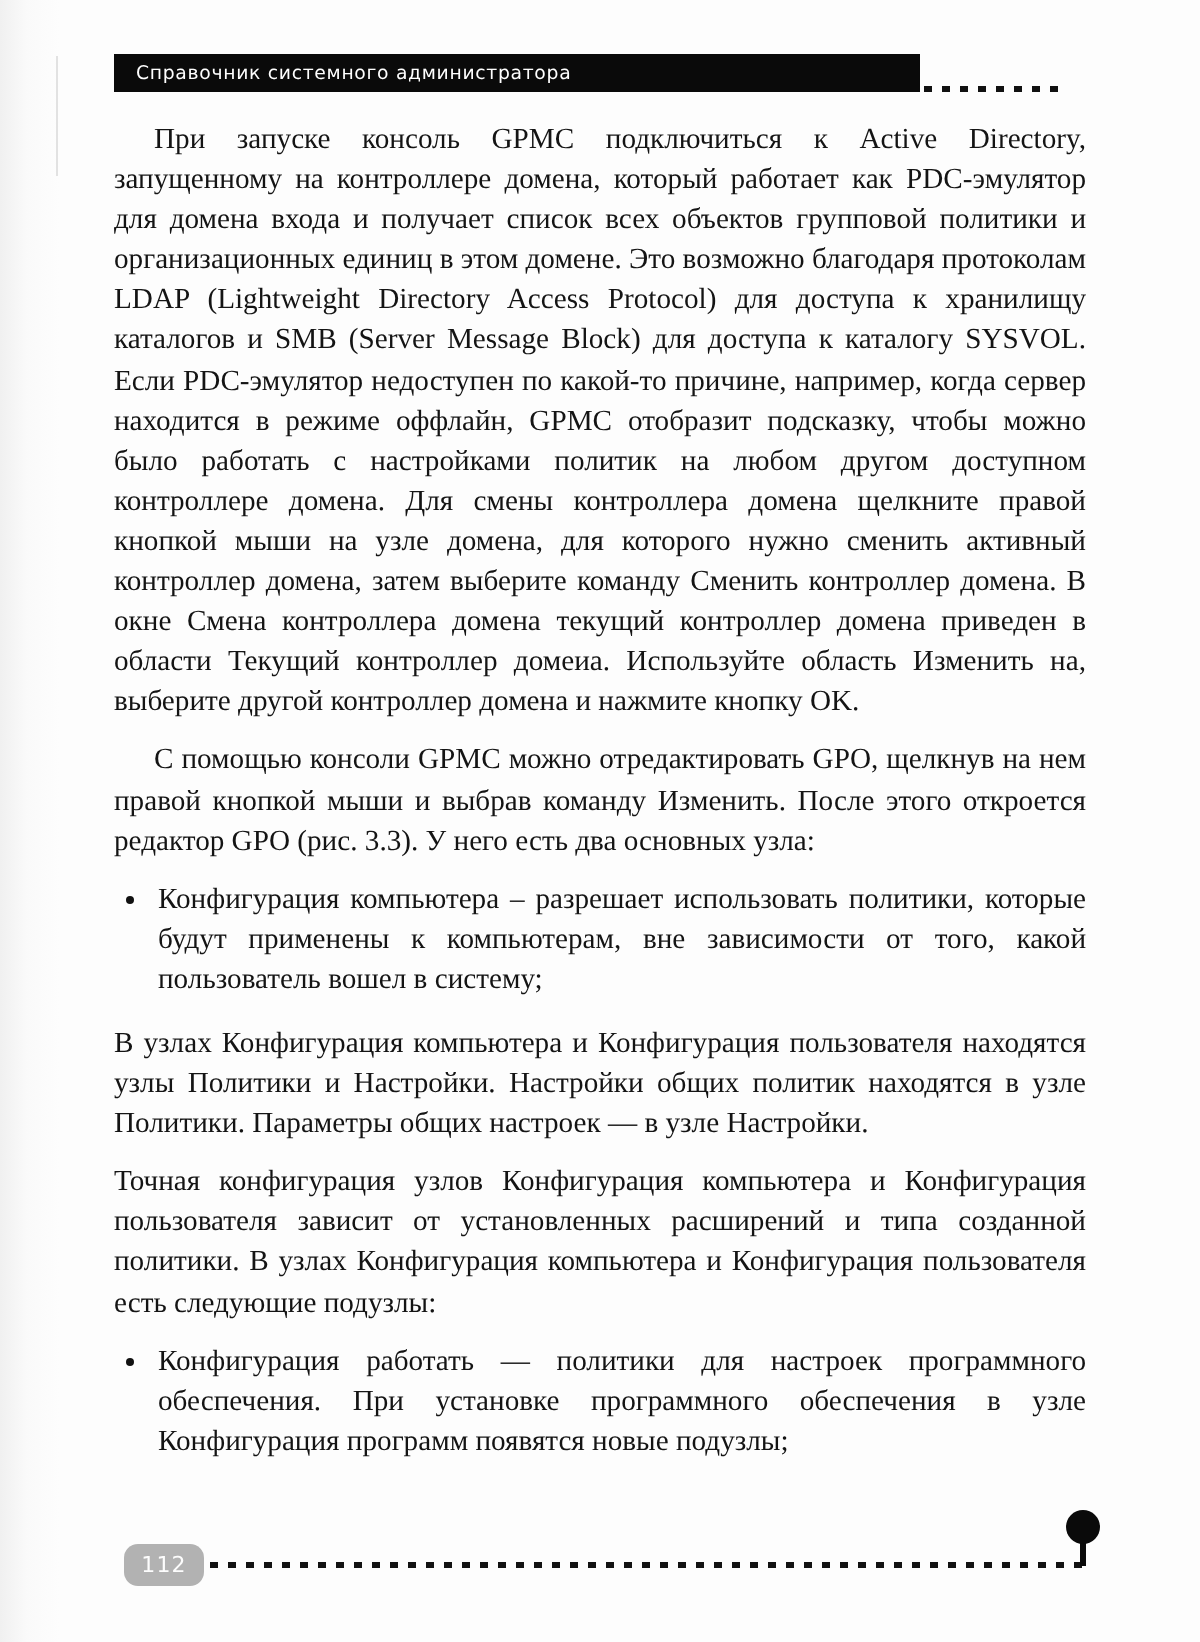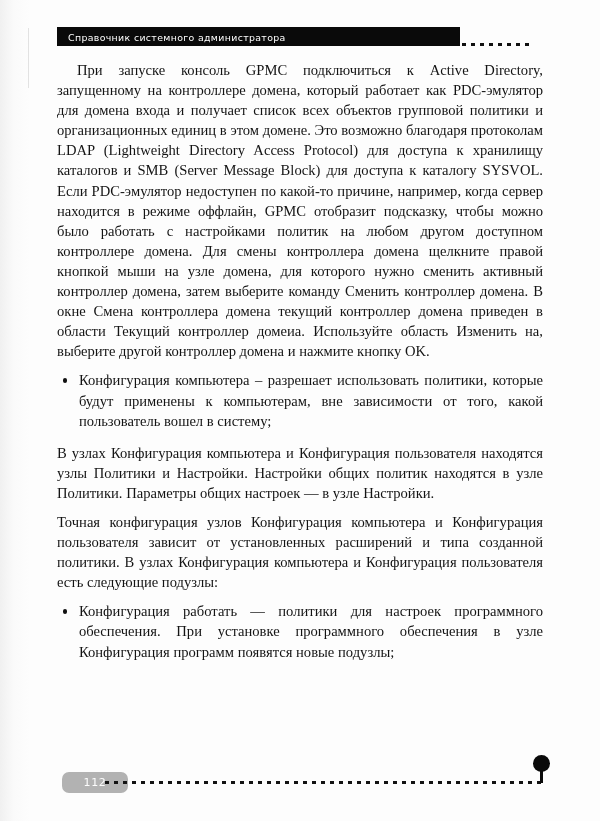--- a/index.html
+++ b/index.html
@@ -131,21 +131,20 @@
 
   
   .folio {
     position: absolute;
     left: 62px;
     top: 772px;
     width: 40px;
     height: 21px;
     border-radius: 7px;
     background: #b2b2b2;
-    padding-left: 26px;
   }
   .folio-num {
     position: absolute;
     inset: 0;
     display: flex;
     align-items: center;
     justify-content: center;
     color: #fdfdfd;
     font-family: "DejaVu Sans", "Liberation Sans", sans-serif;
     font-size: 11px;
@@ -190,20 +189,21 @@
   <div class="gutter-line"></div>
 
   <div class="header-band">
     <span class="header-title">Справочник системного администратора</span>
   </div>
   <div class="header-dashes"></div>
 
   <div class="content">
 
     <p class="para" id="p1"><span>При запуске консоль GPMC подключиться к Active Directory, запущенному на контроллере домена, который работает как PDC-эмулятор для домена входа и получает список всех объектов групповой политики и организационных единиц в этом домене. Это возможно благодаря протоколам LDAP (Lightweight Directory Access Protocol) для доступа к хранилищу каталогов и SMB (Server Message Block) для доступа к каталогу SYSVOL. Если PDC-эмулятор недоступен по какой-то причине, например, когда сервер находится в режиме оффлайн, GPMC отобразит подсказку, чтобы можно было работать с настройками политик на любом другом доступном контроллере домена. Для смены контроллера домена щелкните правой кнопкой мыши на узле домена, для которого нужно сменить активный контроллер домена, затем выберите команду </span><span class="b">Сменить контроллер домена</span><span>. В окне </span><span class="b">Смена контроллера домена</span><span> текущий контроллер домена приведен в области </span><span class="b">Текущий контроллер домеиа</span><span>. Используйте область </span><span class="b">Изменить на</span><span>, выберите другой контроллер домена и нажмите кнопку </span><span class="b">OK</span><span>.</span></p>
+    <p class="para" id="p2"><span>С помощью консоли GPMC можно отредактировать GPO, щелкнув на нем правой кнопкой мыши и выбрав команду </span><span class="b">Изменить</span><span>. После этого откроется редактор GPO (рис. 3.3). У него есть два основных узла:</span></p>
 
     <ul class="bullets">
       <li id="b1">
         <span class="dot"></span>
         <span class="txt"><span class="b">Конфигурация компьютера</span><span> – разрешает использовать политики, которые будут применены к компьютерам, вне зависимости от того, какой пользователь вошел в систему;</span></span>
       </li>
     </ul>
 
     <div class="gap-sm"></div>
 

